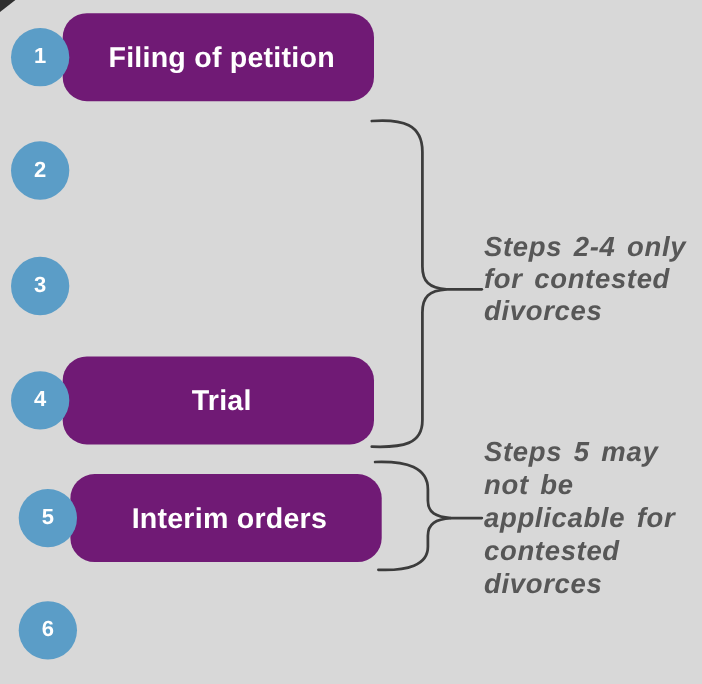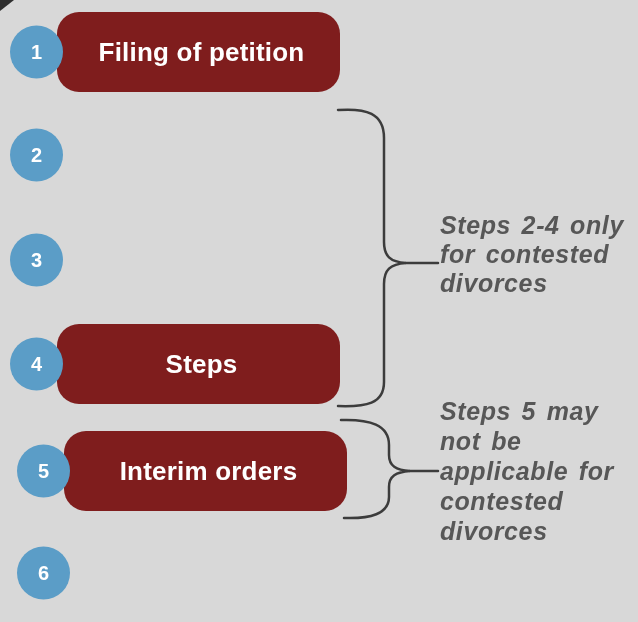--- a/index.html
+++ b/index.html
@@ -15,21 +15,21 @@
     width:0;height:0;
     border-top:11px solid #2e2e2e;
     border-right:14px solid transparent;
   }
   .step-row{
     position:absolute;
     width:330px;height:80px;
   }
   .step-box{
     position:absolute;left:47px;top:0;right:0;bottom:0;
-    background:#7f1d1d;
+    background:#701a75;
     border-radius:22px;
     display:flex;align-items:center;justify-content:center;
   }
   .step-label{
     color:#ffffff;
     font-weight:bold;
     font-size:26px;
     letter-spacing:0.2px;
     padding-left:6px;
   }
@@ -86,21 +86,21 @@
   </div>
 
   <div class="step-row" style="left:10px;top:220px;">
     <div class="step-circle">
       <span class="step-number">3</span>
     </div>
   </div>
 
   <div class="step-row" style="left:10px;top:324px;">
     <div class="step-box">
-      <span class="step-label">Steps</span>
+      <span class="step-label">Trial</span>
     </div>
     <div class="step-circle">
       <span class="step-number">4</span>
     </div>
   </div>
 
   <div class="step-row" style="left:17px;top:431px;">
     <div class="step-box">
       <span class="step-label">Interim orders</span>
     </div>

